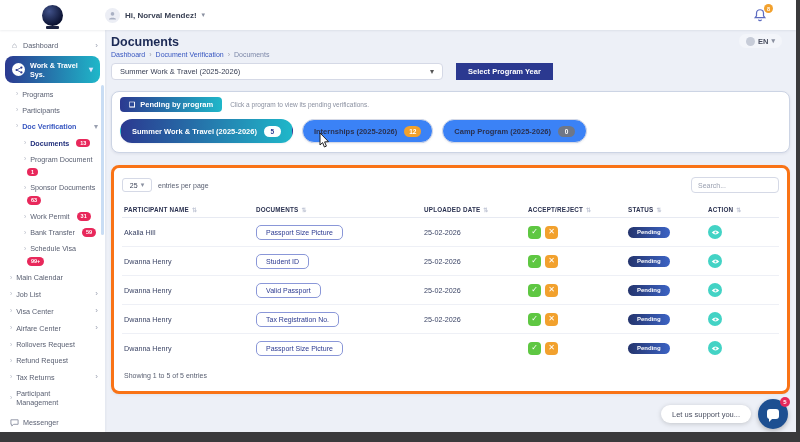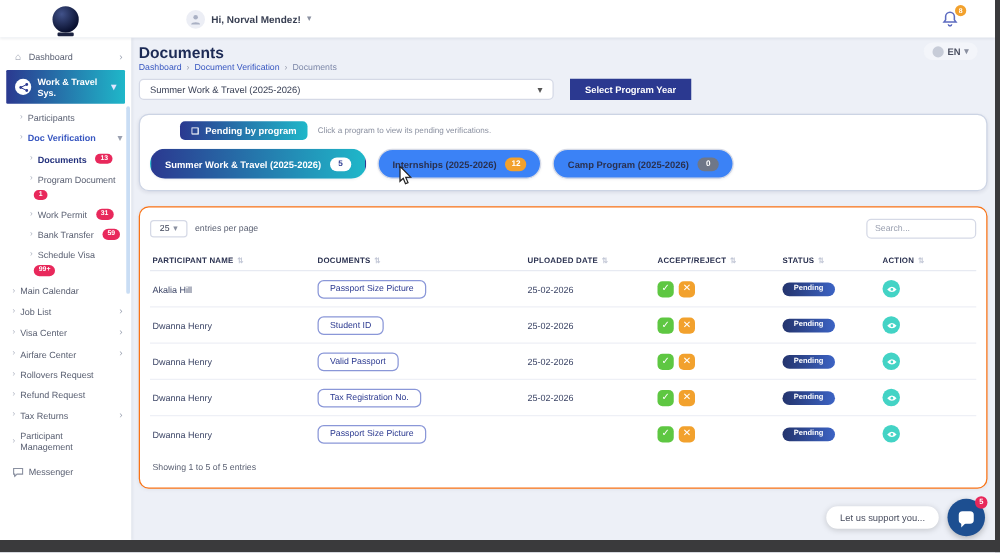--- a/index.html
+++ b/index.html
@@ -2,21 +2,21 @@
 <html><head>
 <meta charset="utf-8">
 <style>
   * { margin:0; padding:0; box-sizing:border-box; font-family:"Liberation Sans", sans-serif; }
   html,body { width:800px; height:442px; overflow:hidden; }
   body { background:#edf0f7; }
   .app { position:relative; width:800px; height:442px; background:#edf0f7; overflow:hidden; }
 
   
   .topbar { position:absolute; left:0; top:0; width:796px; height:30px; background:#fff;
-            display:flex; align-items:center; z-index:6; box-shadow:0 1px 2px rgba(20,30,60,.07);gap:44px; }
+            display:flex; align-items:center; z-index:6; box-shadow:0 1px 2px rgba(20,30,60,.07); }
   .logo-wrap { width:105px; display:flex; justify-content:center; align-items:center; }
   .logo-sphere { width:21px; height:21px; border-radius:50%;
                  background:radial-gradient(circle at 35% 30%, #41528a, #0a1130 72%); position:relative; }
   .logo-sphere::after { content:""; position:absolute; left:4px; bottom:-3px; width:13px; height:2.5px;
                         background:#1b2240; border-radius:1px; }
   .greet { display:flex; align-items:center; gap:5px; cursor:pointer; }
   .avatar { width:15px; height:15px; border-radius:50%; background:#eceef5; display:flex;
             align-items:center; justify-content:center; overflow:hidden; }
   .greet-text { font-size:8px; font-weight:bold; color:#383f52; }
   .chev { font-size:7px; color:#8a90a0; }
@@ -32,21 +32,21 @@
 
   
   .sidebar { position:absolute; left:0; top:30px; width:105px; height:402px; background:#fff;
              padding-top:7px; z-index:5; box-shadow:1px 0 2px rgba(20,30,60,.05); }
   .sb-scroll { position:absolute; right:1px; top:55px; width:3px; height:150px;
                background:#c9ddf4; border-radius:2px; }
   .nav-item { display:flex; align-items:center; gap:4px; padding:3.5px 7px 3.5px 10px;
               font-size:7.2px; color:#5a6072; cursor:pointer; flex-wrap:wrap; line-height:1.25; }
   .nav-ico { width:9px; font-size:8px; color:#8a90a0; text-align:center; flex:none; }
   .nav-chev { margin-left:auto; color:#9aa0b0; font-size:8px; }
-  .nav-active { margin:2px 5px 3px; border-radius:1px; padding:4.5px 7px;
+  .nav-active { margin:2px 5px 3px; border-radius:8px; padding:4.5px 7px;
                 background:linear-gradient(90deg,#2b3990,#1fb7c9); color:#fff; display:flex;
                 align-items:center; gap:5px; font-size:7.2px; font-weight:bold; cursor:pointer; }
   .share-circle { width:13px; height:13px; border-radius:50%; background:#fff; color:#2b3990;
                   display:flex; align-items:center; justify-content:center; flex:none; }
   .nav-active .nav-chev { color:#dfe6ff; }
   .sub1 { padding-left:16px; } .sub2 { padding-left:24px; }
   .bullet { color:#b0b5c2; font-size:6.5px; flex:none; }
   .nav-badge { background:#e8285b; color:#fff; border-radius:7px; font-size:5.5px; font-weight:bold;
                padding:1px 4px; margin-left:3px; }
   .nav-blue { color:#3756c0; font-weight:bold; }
@@ -64,35 +64,35 @@
                     font-size:7.5px; color:#3a4156; cursor:pointer; }
   .ps-chev { margin-left:auto; color:#555; font-size:8px; }
   .select-btn { height:17px; background:#2b3990; color:#fff; border:none; border-radius:0;
                 font-size:7.5px; font-weight:bold; padding:0 12px; cursor:pointer; }
 
   .panel { margin-top:11px; background:#fff; border:1px solid #ccd4e4; border-radius:8px;
            padding:5px 8px 9px; box-shadow:0 1px 3px rgba(20,30,60,.08); }
   .panel-head { display:flex; align-items:center; gap:8px; }
   .chip { background:linear-gradient(90deg,#2b3990,#1fb7c9); color:#fff; font-size:7.5px;
           font-weight:bold; border-radius:4px; padding:3px 9px; display:flex; gap:5px;
-          align-items:center; cursor:pointer;margin-left:24px; }
+          align-items:center; cursor:pointer; }
   .chip-ico { font-size:7px; }
   .hint { font-size:6.5px; color:#8a90a0; }
   .pill-row { display:flex; gap:9px; margin-top:7px; }
   .pill { display:flex; align-items:center; gap:7px; background:#3b82f6; border:1px solid #d5d9e6;
           border-radius:13px; padding:5.5px 11px; font-size:7.5px; font-weight:bold; color:#2a3150;
           box-shadow:0 1px 2px rgba(20,30,60,.06); cursor:pointer; }
   .pill.active { background:linear-gradient(90deg,#2b3990,#1fb7c9); color:#fff; border-color:transparent; }
   .pill-count { border-radius:8px; min-width:17px; height:11px; display:flex; align-items:center;
                 justify-content:center; font-size:6.5px; font-weight:bold; color:#fff; padding:0 4px; }
   .count-white { background:#fff; color:#2b3990; }
   .count-orange { background:#f2a12d; }
   .count-gray { background:#6f7787; }
 
-  .table-card { margin-top:12px; background:#fff; border:1px solid #f97316; border-radius:8px;
+  .table-card { margin-top:12px; background:#fff; border:3px solid #f97316; border-radius:8px;
                 padding:9px 8px 8px; box-shadow:0 1px 3px rgba(20,30,60,.06); }
   .controls { display:flex; align-items:center; gap:6px; }
   .pp-select { width:30px; height:14px; border:1px solid #d5d9e6; border-radius:3px; font-size:7px;
                color:#3a4156; display:flex; align-items:center; justify-content:center; gap:3px;
                cursor:pointer; }
   .pp-label { font-size:7px; color:#5a6072; }
   .search { margin-left:auto; width:88px; height:16px; border:1px solid #d5d9e6; border-radius:4px;
             font-size:7px; padding:0 6px; color:#3a4156; outline:none; }
   .search::placeholder { color:#9aa0b0; }
   .grid6 { display:grid; grid-template-columns:132px 168px 104px 100px 80px auto; align-items:center; }
@@ -190,37 +190,46 @@
             <circle cx="8" cy="8" r="1.4" fill="#2b3990"></circle>
             <path d="M2.8 4.5 L7.2 2.4 M2.8 5.5 L7.2 7.6" stroke="#2b3990" stroke-width="1"></path>
           </svg>
       </span>
       <span>Work &amp; Travel Sys.</span>
       <span class="nav-chev">▾</span>
     </div>
 
     <div class="nav-item sub1">
       <span class="bullet">›</span>
+      <span>Programs</span>
+    </div>
+    <div class="nav-item sub1">
+      <span class="bullet">›</span>
       <span>Participants</span>
     </div>
     <div class="nav-item sub1">
       <span class="bullet">›</span>
       <span class="nav-blue">Doc Verification</span>
       <span class="nav-chev">▾</span>
     </div>
 
     <div class="nav-item sub2">
       <span class="bullet">›</span>
       <span class="nav-current">Documents</span>
       <span class="nav-badge">13</span>
     </div>
     <div class="nav-item sub2">
       <span class="bullet">›</span>
       <span>Program Document</span>
       <span class="nav-badge">1</span>
+    </div>
+    <div class="nav-item sub2">
+      <span class="bullet">›</span>
+      <span>Sponsor Documents</span>
+      <span class="nav-badge">63</span>
     </div>
     <div class="nav-item sub2">
       <span class="bullet">›</span>
       <span>Work Permit</span>
       <span class="nav-badge">31</span>
     </div>
     <div class="nav-item sub2">
       <span class="bullet">›</span>
       <span>Bank Transfer</span>
       <span class="nav-badge">59</span>

